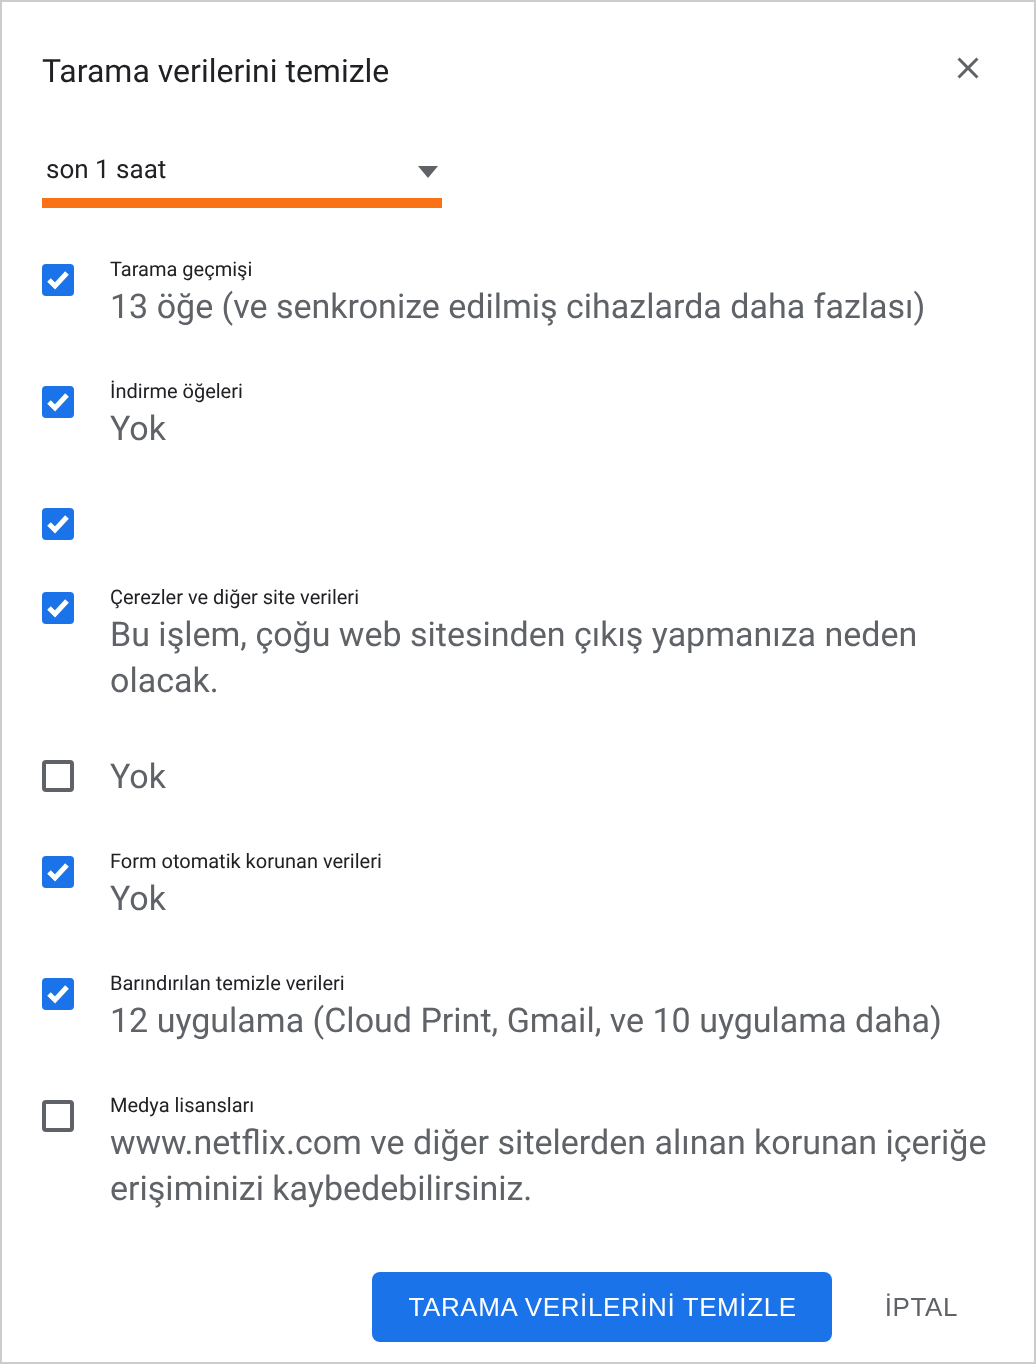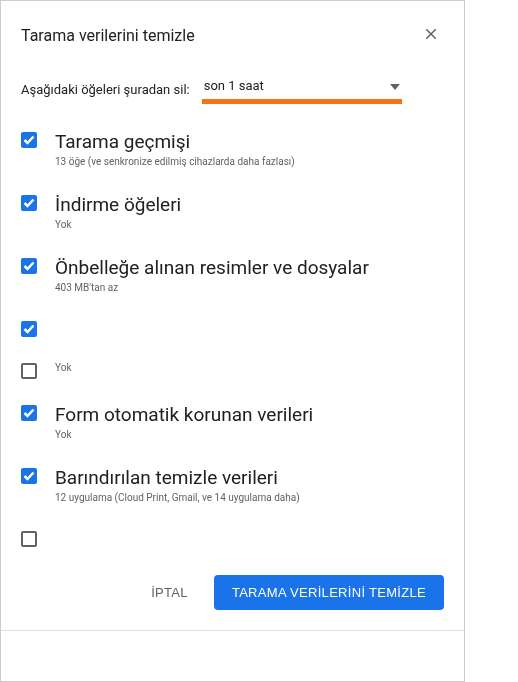--- a/index.html
+++ b/index.html
@@ -5,21 +5,21 @@
 * { box-sizing: border-box; margin: 0; padding: 0; }
 body {
   font-family: Roboto, Arial, sans-serif;
   background: #fff;
   width: 518px;
   height: 682px;
   overflow: hidden;
   color: #202124;
 }
 .dialog {
-  width: 465px;
+  width: 518px;
   height: 682px;
   background: #fff;
   position: relative;
   padding: 0;
   border: 1px solid #ccc;
 }
 .header {
   display: flex;
   align-items: center;
   justify-content: space-between;
@@ -89,26 +89,26 @@
 .checkbox.checked {
   background: #1a73e8;
   border-color: #1a73e8;
 }
 .checkbox.checked svg {
   width: 12px; height: 10px;
   stroke: #fff; stroke-width: 2.5; fill: none;
 }
 .opt-text { flex: 1; }
 .opt-title {
-  font-size: 19px;
+  font-size: 10px;
   color: #202124;
   margin-bottom: 2px;
 }
 .opt-desc {
-  font-size: 10px;
+  font-size: 17px;
   color: #5f6368;
   line-height: 1.4;
 }
 
 .actions {
   display: flex;
   justify-content: flex-end;
   gap: 8px;
   padding: 14px 20px 20px 20px;
 }
@@ -149,21 +149,20 @@
     <button class="close-btn">
       <span>
         <svg viewBox="0 0 24 24">
             <path fill="currentColor" d="M19 6.41 17.59 5 12 10.59 6.41 5 5 6.41 10.59 12 5 17.59 6.41 19 12 13.41 17.59 19 19 17.59 13.41 12z"></path>
           </svg>
       </span>
     </button>
   </div>
 
   <div class="range-row">
-    <span class="range-label">Aşağıdaki öğeleri şuradan sil:</span>
     <div class="range-select">
       <span>son 1 saat</span>
       <span>
         <svg viewBox="0 0 10 6">
             <path d="M0 0l5 6 5-6z"></path>
           </svg>
       </span>
     </div>
   </div>
 
@@ -189,30 +188,30 @@
           <div class="opt-title">İndirme öğeleri</div>
           <div class="opt-desc">Yok</div>
         </div>
       </div>
       <div class="opt">
         <div class="checkbox checked">
           <svg viewBox="0 0 12 10">
             <polyline points="1.5 5 4.5 8 10.5 1.5"></polyline>
           </svg>
         </div>
-        <div class="opt-text">
-          <div class="opt-title">Önbelleğe alınan resimler ve dosyalar</div>
-          <div class="opt-desc">403 MB'tan az</div>
-        </div>
-      </div>
-      <div class="opt">
-        <div class="checkbox checked">
-          <svg viewBox="0 0 12 10">
-            <polyline points="1.5 5 4.5 8 10.5 1.5"></polyline>
-          </svg>
+      </div>
+      <div class="opt">
+        <div class="checkbox checked">
+          <svg viewBox="0 0 12 10">
+            <polyline points="1.5 5 4.5 8 10.5 1.5"></polyline>
+          </svg>
+        </div>
+        <div class="opt-text">
+          <div class="opt-title">Çerezler ve diğer site verileri</div>
+          <div class="opt-desc">Bu işlem, çoğu web sitesinden çıkış yapmanıza neden olacak.</div>
         </div>
       </div>
       <div class="opt">
         <div class="checkbox"></div>
         <div class="opt-text">
           <div class="opt-desc">Yok</div>
         </div>
       </div>
       <div class="opt">
         <div class="checkbox checked">
@@ -226,31 +225,35 @@
         </div>
       </div>
       <div class="opt">
         <div class="checkbox checked">
           <svg viewBox="0 0 12 10">
             <polyline points="1.5 5 4.5 8 10.5 1.5"></polyline>
           </svg>
         </div>
         <div class="opt-text">
           <div class="opt-title">Barındırılan temizle verileri</div>
-          <div class="opt-desc">12 uygulama (Cloud Print, Gmail, ve 14 uygulama daha)</div>
+          <div class="opt-desc">12 uygulama (Cloud Print, Gmail, ve 10 uygulama daha)</div>
         </div>
       </div>
       <div class="opt">
         <div class="checkbox"></div>
+        <div class="opt-text">
+          <div class="opt-title">Medya lisansları</div>
+          <div class="opt-desc">www.netflix.com ve diğer sitelerden alınan korunan içeriğe erişiminizi kaybedebilirsiniz.</div>
+        </div>
       </div>
     </div>
 
   <div class="actions">
+    <button class="btn btn-primary">TARAMA VERİLERİNİ TEMİZLE</button>
     <button class="btn btn-text">İPTAL</button>
-    <button class="btn btn-primary">TARAMA VERİLERİNİ TEMİZLE</button>
   </div>
 
   <div class="footer">
     
     
   </div>
 
 </div>
 
 </body></html>

